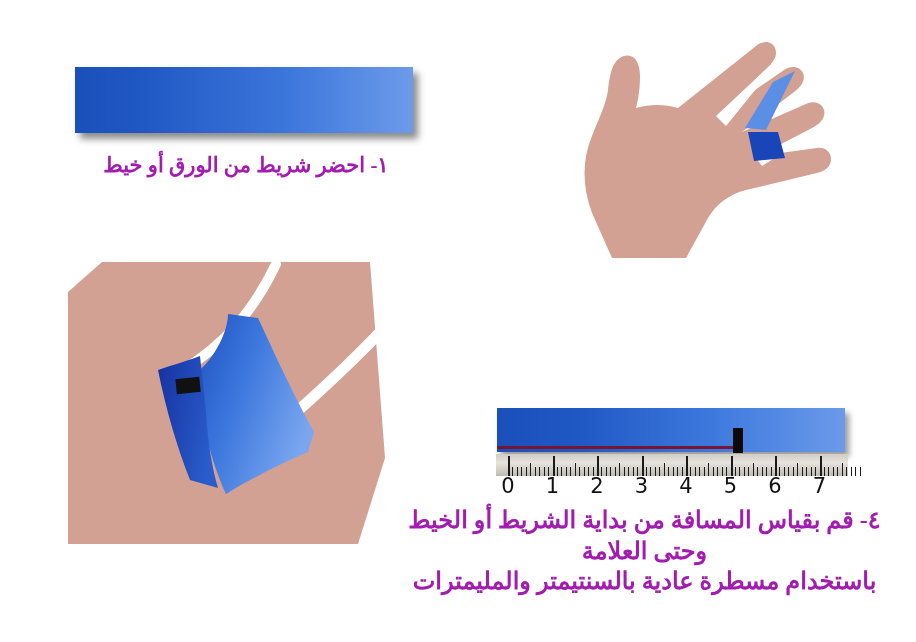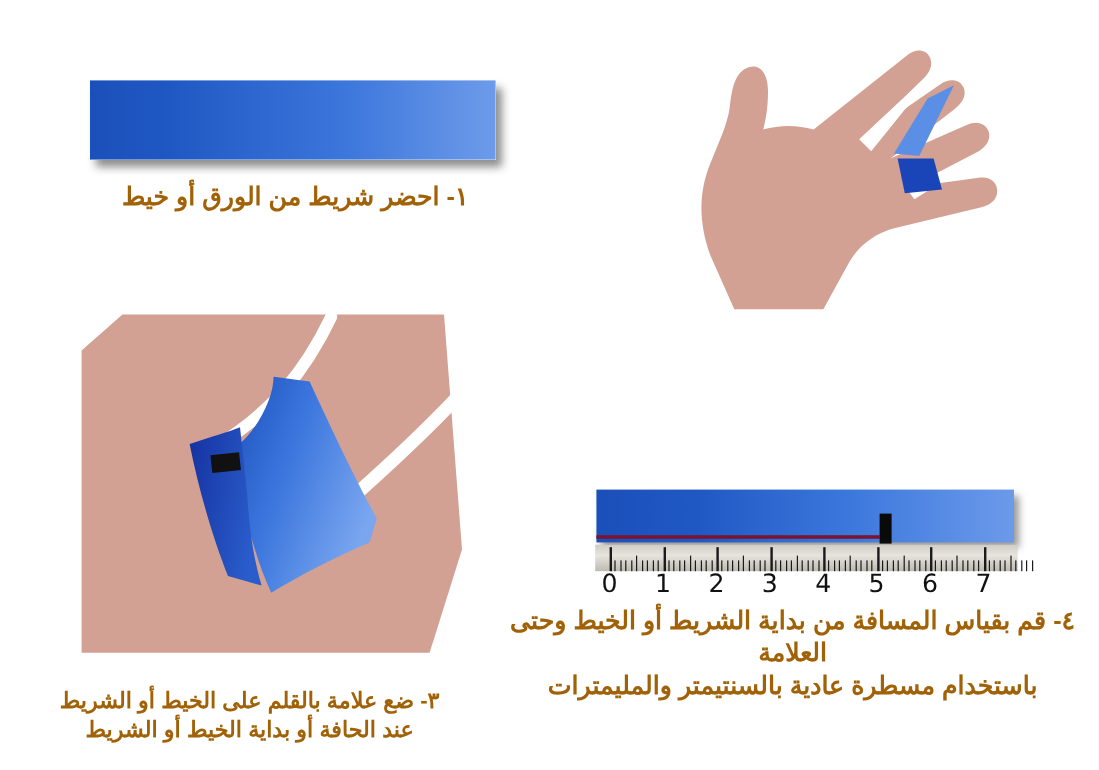--- a/index.html
+++ b/index.html
@@ -21,23 +21,23 @@
     width: 916px;
     height: 642px;
     background: #ffffff;
   }
 
   
   .arabic {
     position: absolute;
     direction: rtl;
     unicode-bidi: bidi-override;
-    color: #a16207;
+    color: #a21caf;
     font-weight: bold;
-    font-family: Liberation Sans, sans-serif;
+    font-family: Liberation Serif, serif;
     line-height: 1.28;
     white-space: pre-line;
     letter-spacing: -0.2px;
   }
 
   
   #step1-banner {
     position: absolute;
     left: 75px; top: 67px;
     width: 338px; height: 66px;
@@ -127,22 +127,21 @@
     top: 0;
     transform: translateX(-50%);
     font-size: 21px;
     color: #111111;
     font-family: "DejaVu Sans", "Liberation Sans", sans-serif;
   }
   #step4-caption {
     left: 392px; top: 505px;
     width: 505px;
     text-align: center;
-    font-size: 21px;
-    margin-left: 16px;
+    font-size: 24px;
   }
 </style>
 </head>
 <body>
 
 <div class="stage">
 
   <div id="step1-banner"></div>
 
   <div class="arabic" id="step1-caption">١- احضر شريط من الورق أو خيط</div>
@@ -220,22 +219,20 @@
                C172,212 160,166 155,122 Z"></path>
 
       <path fill="url(#stripGradB)" d="M118,118 C136,112 150,108 160,104
                L166,160 C168,192 172,216 178,236
                L150,228 C138,198 126,158 118,118 Z"></path>
 
       <rect x="136" y="126" width="24" height="15" transform="rotate(-6 148 133)" fill="#111111"></rect>
     </svg>
   </div>
 
-  <div class="arabic" id="step3-caption">٣- ضع علامة بالقلم على  الخيط أو الشريط
-عند الحافة أو بداية الخيط أو الشريط</div>
 
   <div id="ruler-wrap">
     <div id="measure-strip"></div>
     <div id="measure-line" style="left: 9px; width: 235.85px;"></div>
     <div id="measure-mark" style="left: 244.85px;"></div>
     <div id="ruler-body"></div>
     <div id="ruler-ticks" style="position:absolute;left:8px;top:52px;width:352px;height:22px;">
         <div class="tick major" style="left: 12px;"></div>
         <div class="tick minor" style="left: 16.45px;"></div>
         <div class="tick minor" style="left: 20.9px;"></div>

